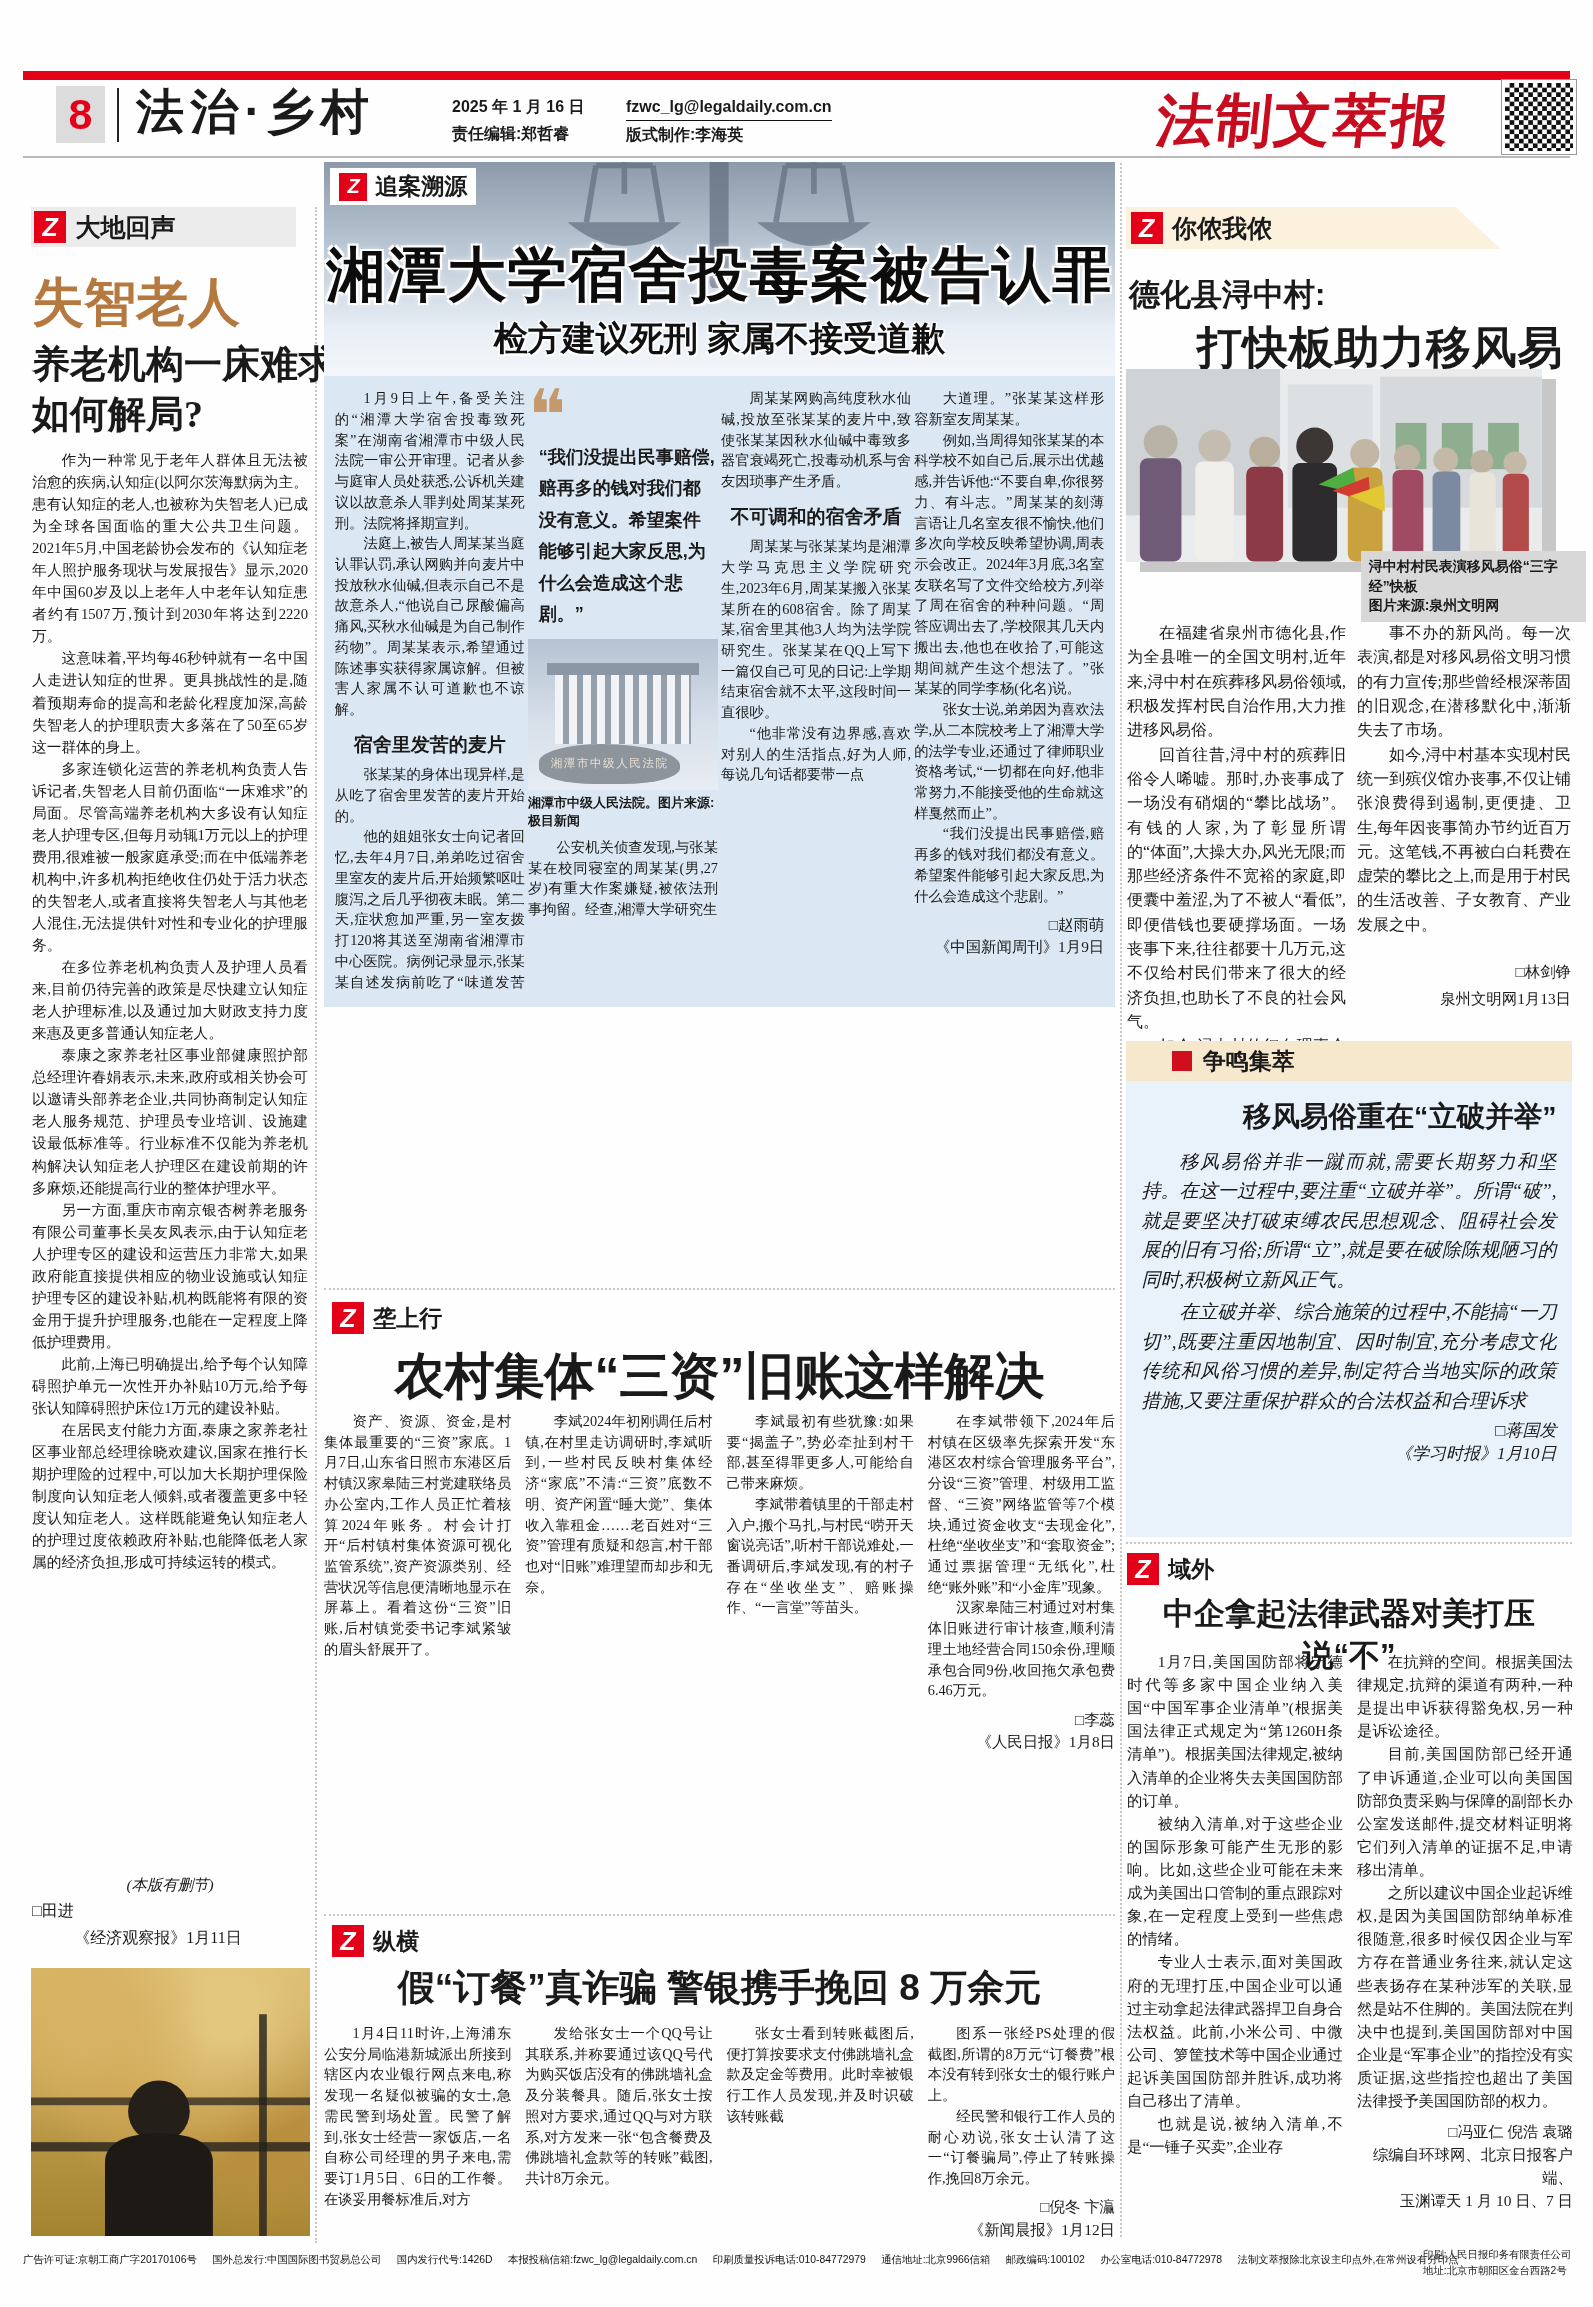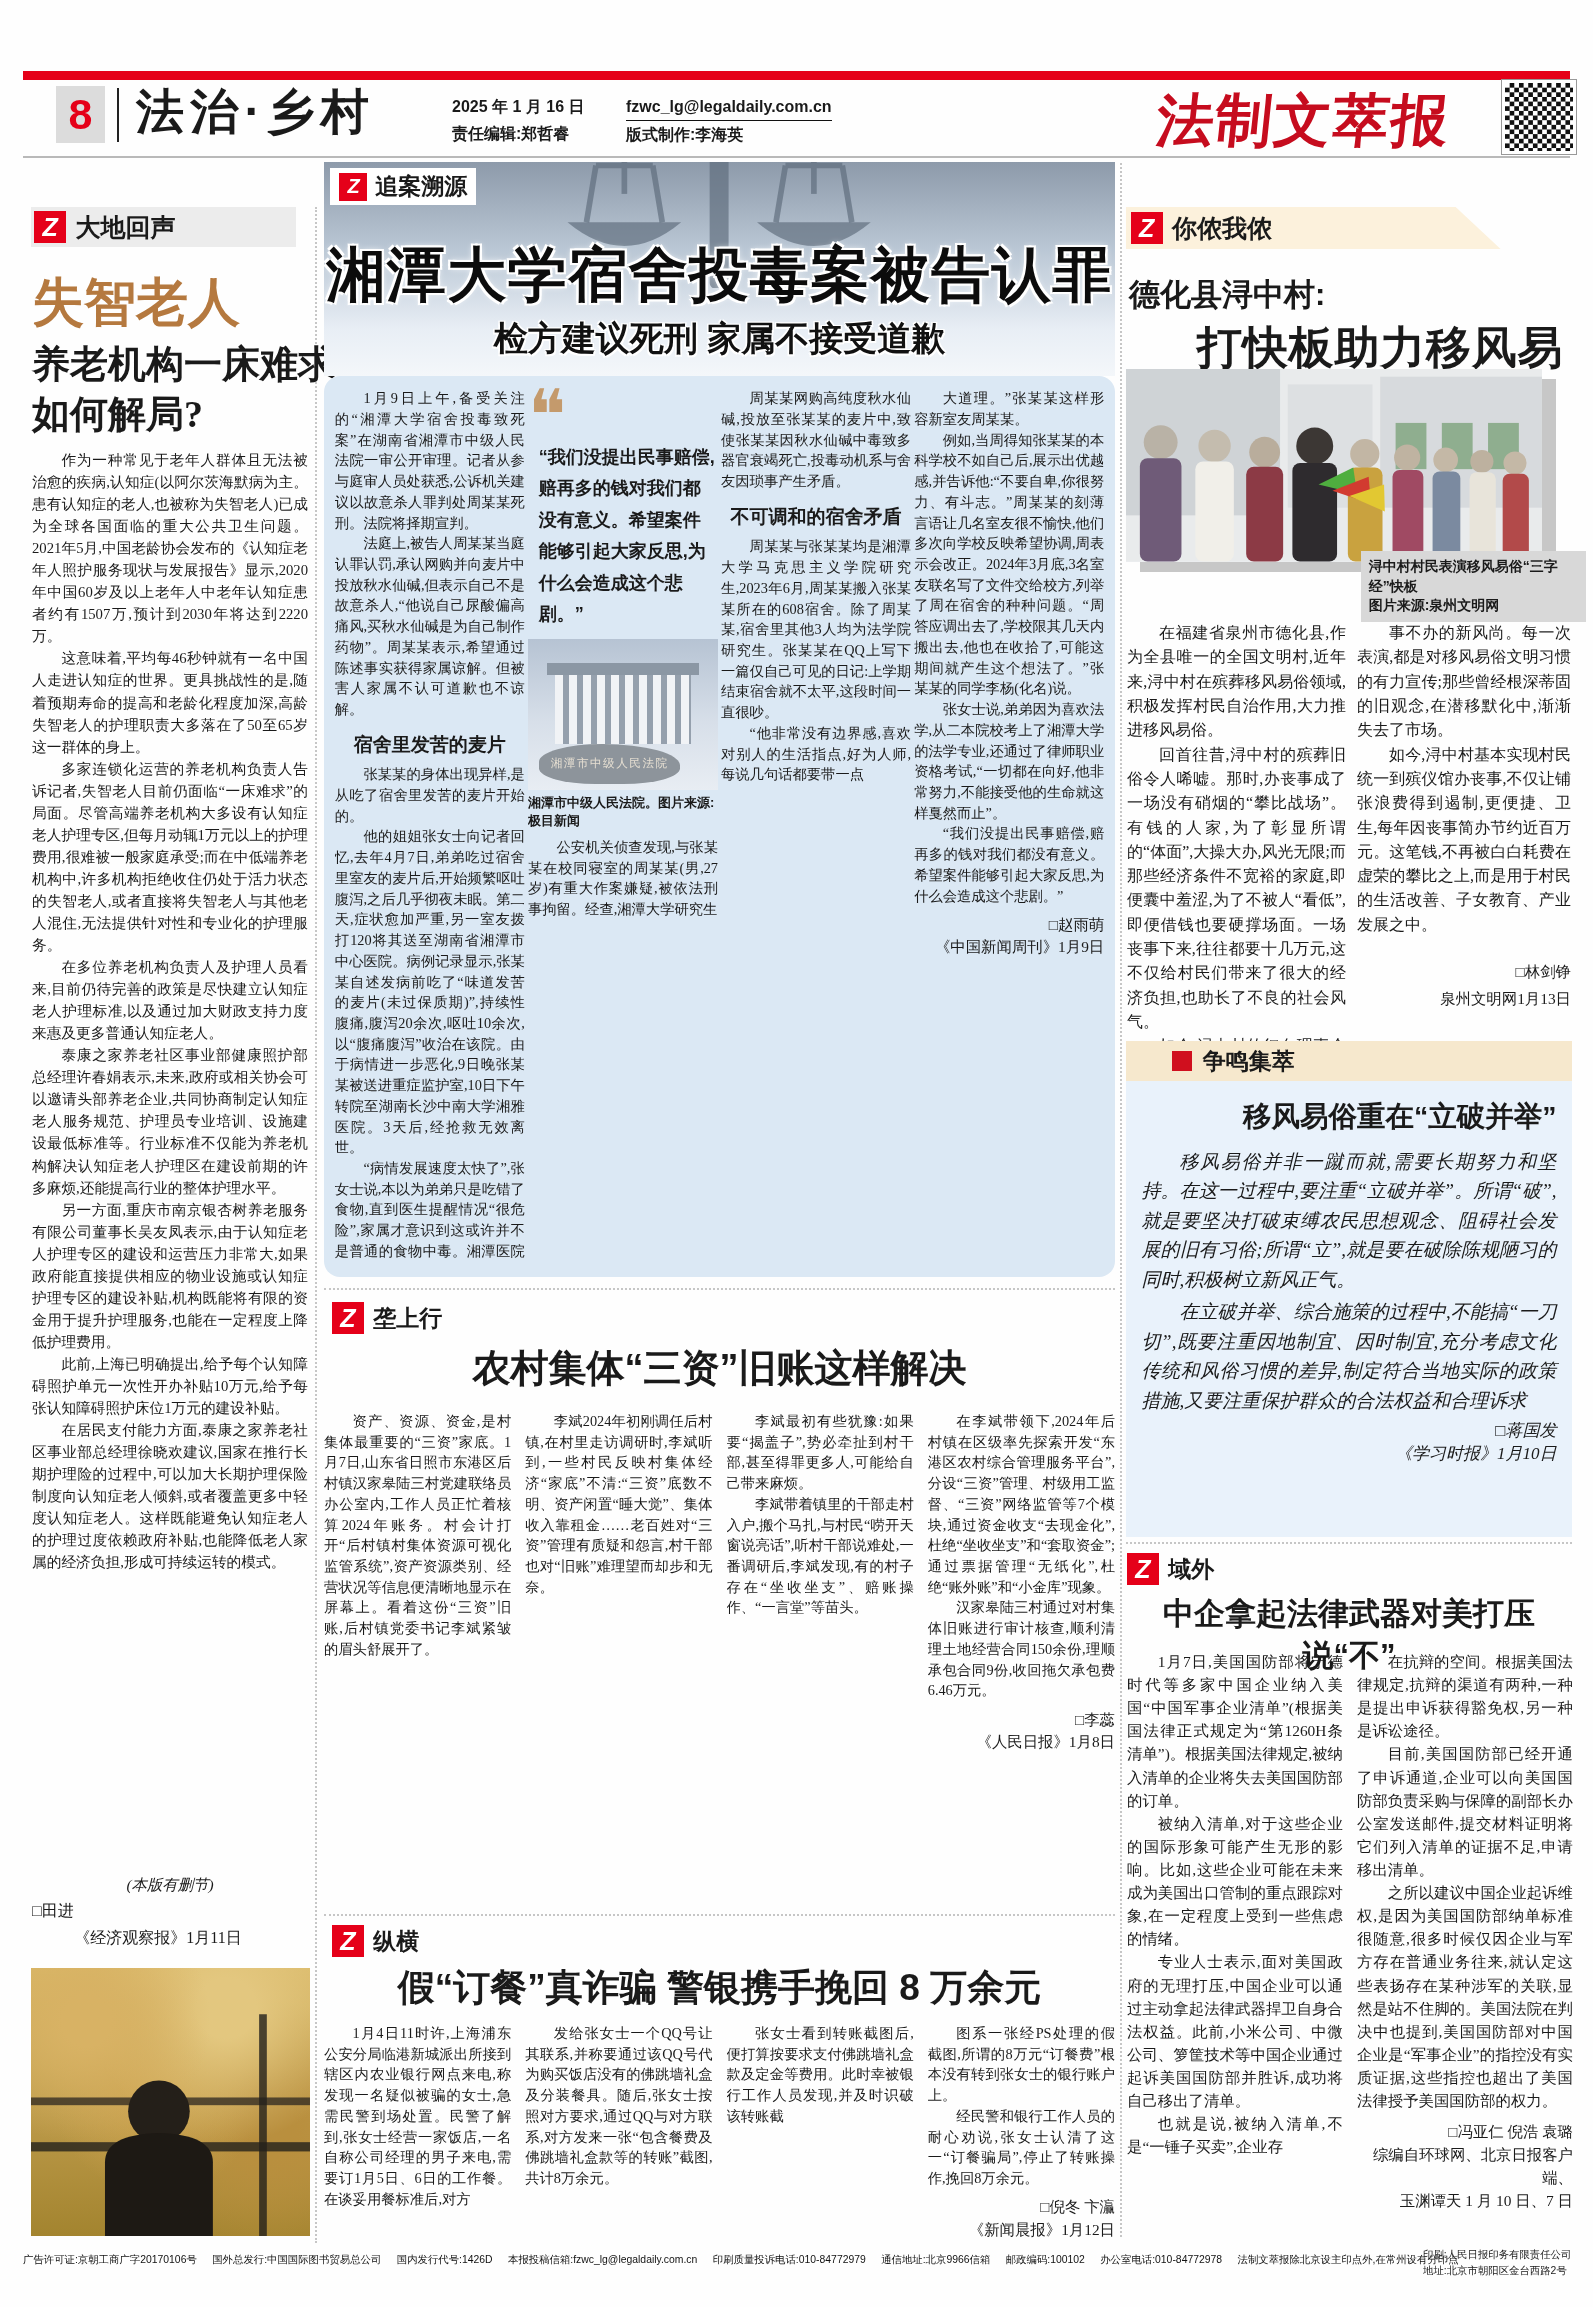--- a/index.html
+++ b/index.html
@@ -44,22 +44,22 @@
                       linear-gradient(180deg,#d9b867,#b99746 60%,#a3842f);}
   
   .banner{position:absolute;left:324px;top:162px;width:791px;height:214px;overflow:hidden;
           background:linear-gradient(180deg,#8d9aaa 0%,#b9c6d4 40%,#e8eef5 78%,#f4f7fa 100%);}
   .banner-tag{position:absolute;left:6.2px;top:6.2px;background:#fff;padding:3.1px 9.3px;display:flex;align-items:center;gap:7.7px;
               font-size:23px;font-weight:bold;font-family:"Liberation Sans",sans-serif;}
   .banner-h1{position:absolute;left:0;top:74px;width:100%;text-align:center;font-size:59px;font-weight:900;color:#0c0c0c;
              text-shadow:-2.3px -2.3px 0 #fff,2.3px -2.3px 0 #fff,-2.3px 2.3px 0 #fff,2.3px 2.3px 0 #fff,0 0 7.7px #fff;letter-spacing:1.5px;}
   .banner-h2{position:absolute;left:0;top:154px;width:100%;text-align:center;font-size:34px;font-weight:bold;color:#111;
              text-shadow:-1.5px -1.5px 0 #fff,1.5px -1.5px 0 #fff,-1.5px 1.5px 0 #fff,1.5px 1.5px 0 #fff;}
-  .p-body{position:absolute;left:324px;top:376px;width:791px;height:901px;background:#dbe8f4;
-          display:flex;gap:3px;padding:12.3px 10.8px;box-sizing:border-box;border-radius:16px;}
+  .p-body{position:absolute;left:324px;top:376px;width:791px;height:631px;background:#dbe8f4;
+          display:flex;gap:3px;padding:12.3px 10.8px;box-sizing:border-box;}
   .p-col{flex:1 1 0;overflow:hidden;font-size:14.3px;line-height:1.45;}
   .subhead{text-align:center;font-weight:bold;font-size:19px;margin:10.8px 0 6.2px;font-family:"Liberation Sans",sans-serif;text-indent:0;}
   .quote-glyph{font-size:71px;line-height:.8;color:#c49a6c;font-family:"DejaVu Serif",serif;height:49px;}
   .pullquote{font-size:18px;font-weight:bold;line-height:1.75;font-family:"Liberation Sans",sans-serif;padding:4.6px 3.1px 7.7px 10.8px;}
   .court{width:100%;height:151px;position:relative;overflow:hidden;background:linear-gradient(180deg,#b6c3d3,#d7dfe9 55%,#e8edf3);}
   .court .roof{position:absolute;left:10%;right:10%;top:16%;height:8%;background:#8b97a4;}
   .court .cols{position:absolute;left:14%;right:14%;top:24%;height:46%;
                background:repeating-linear-gradient(90deg,#f1f3f6 0 8.5px,#95a0ad 8.5px 14px);}
   .court .stone{position:absolute;left:6%;right:20%;bottom:4%;height:26%;background:#8d949b;border-radius:45% 55% 40% 40%;
                 display:flex;align-items:center;justify-content:center;color:#e6dfd2;font-size:11.6px;letter-spacing:1.5px;}
@@ -228,21 +228,21 @@
         </div>
       <div class="byline">□赵雨萌</div>
       <div class="source">《中国新闻周刊》1月9日</div>
     </div>
   </div>
 
   <div class="m-tag" style="top:1302px;">
     <span class="zlogo">Z</span>
     <span>垄上行</span>
   </div>
-  <div class="m-headline sans" style="top:1343px;font-size:38px;">农村集体“三资”旧账这样解决</div>
+  <div class="m-headline sans" style="top:1343px;font-size:50px;">农村集体“三资”旧账这样解决</div>
   <div class="m-cols" style="top:1411px;height:484px;">
     <div class="m-col">
         <p>资产、资源、资金,是村集体最重要的“三资”家底。1月7日,山东省日照市东港区后村镇汉家皋陆三村党建联络员办公室内,工作人员正忙着核算2024年账务。村会计打开“后村镇村集体资源可视化监管系统”,资产资源类别、经营状况等信息便清晰地显示在屏幕上。看着这份“三资”旧账,后村镇党委书记李斌紧皱的眉头舒展开了。</p>
       </div>
     <div class="m-col">
         <p>李斌2024年初刚调任后村镇,在村里走访调研时,李斌听到,一些村民反映村集体经济“家底”不清:“三资”底数不明、资产闲置“睡大觉”、集体收入靠租金……老百姓对“三资”管理有质疑和怨言,村干部也对“旧账”难理望而却步和无奈。</p>
       </div>
     <div class="m-col">
         <p>李斌最初有些犹豫:如果要“揭盖子”,势必牵扯到村干部,甚至得罪更多人,可能给自己带来麻烦。</p>
         <p>李斌带着镇里的干部走村入户,搬个马扎,与村民“唠开天窗说亮话”,听村干部说难处,一番调研后,李斌发现,有的村子存在“坐收坐支”、赔账操作、“一言堂”等苗头。</p>

